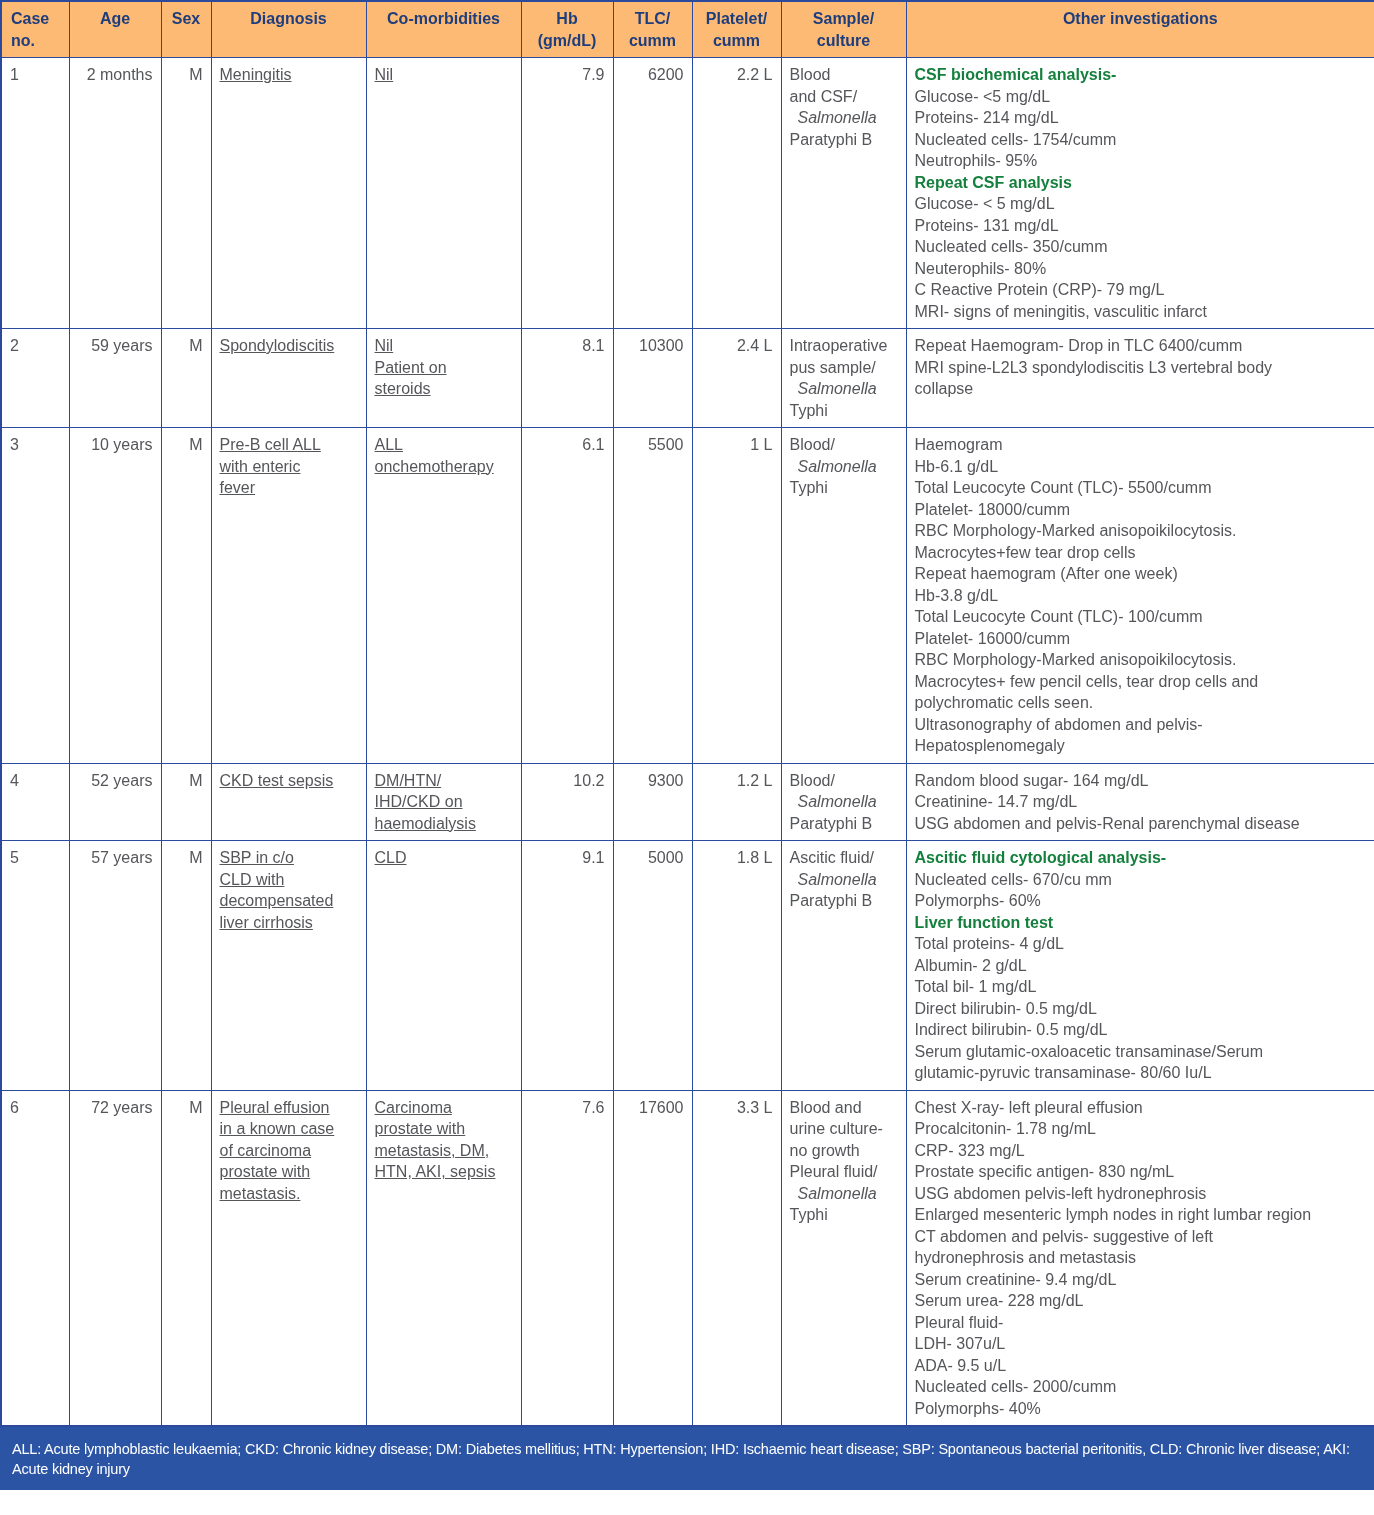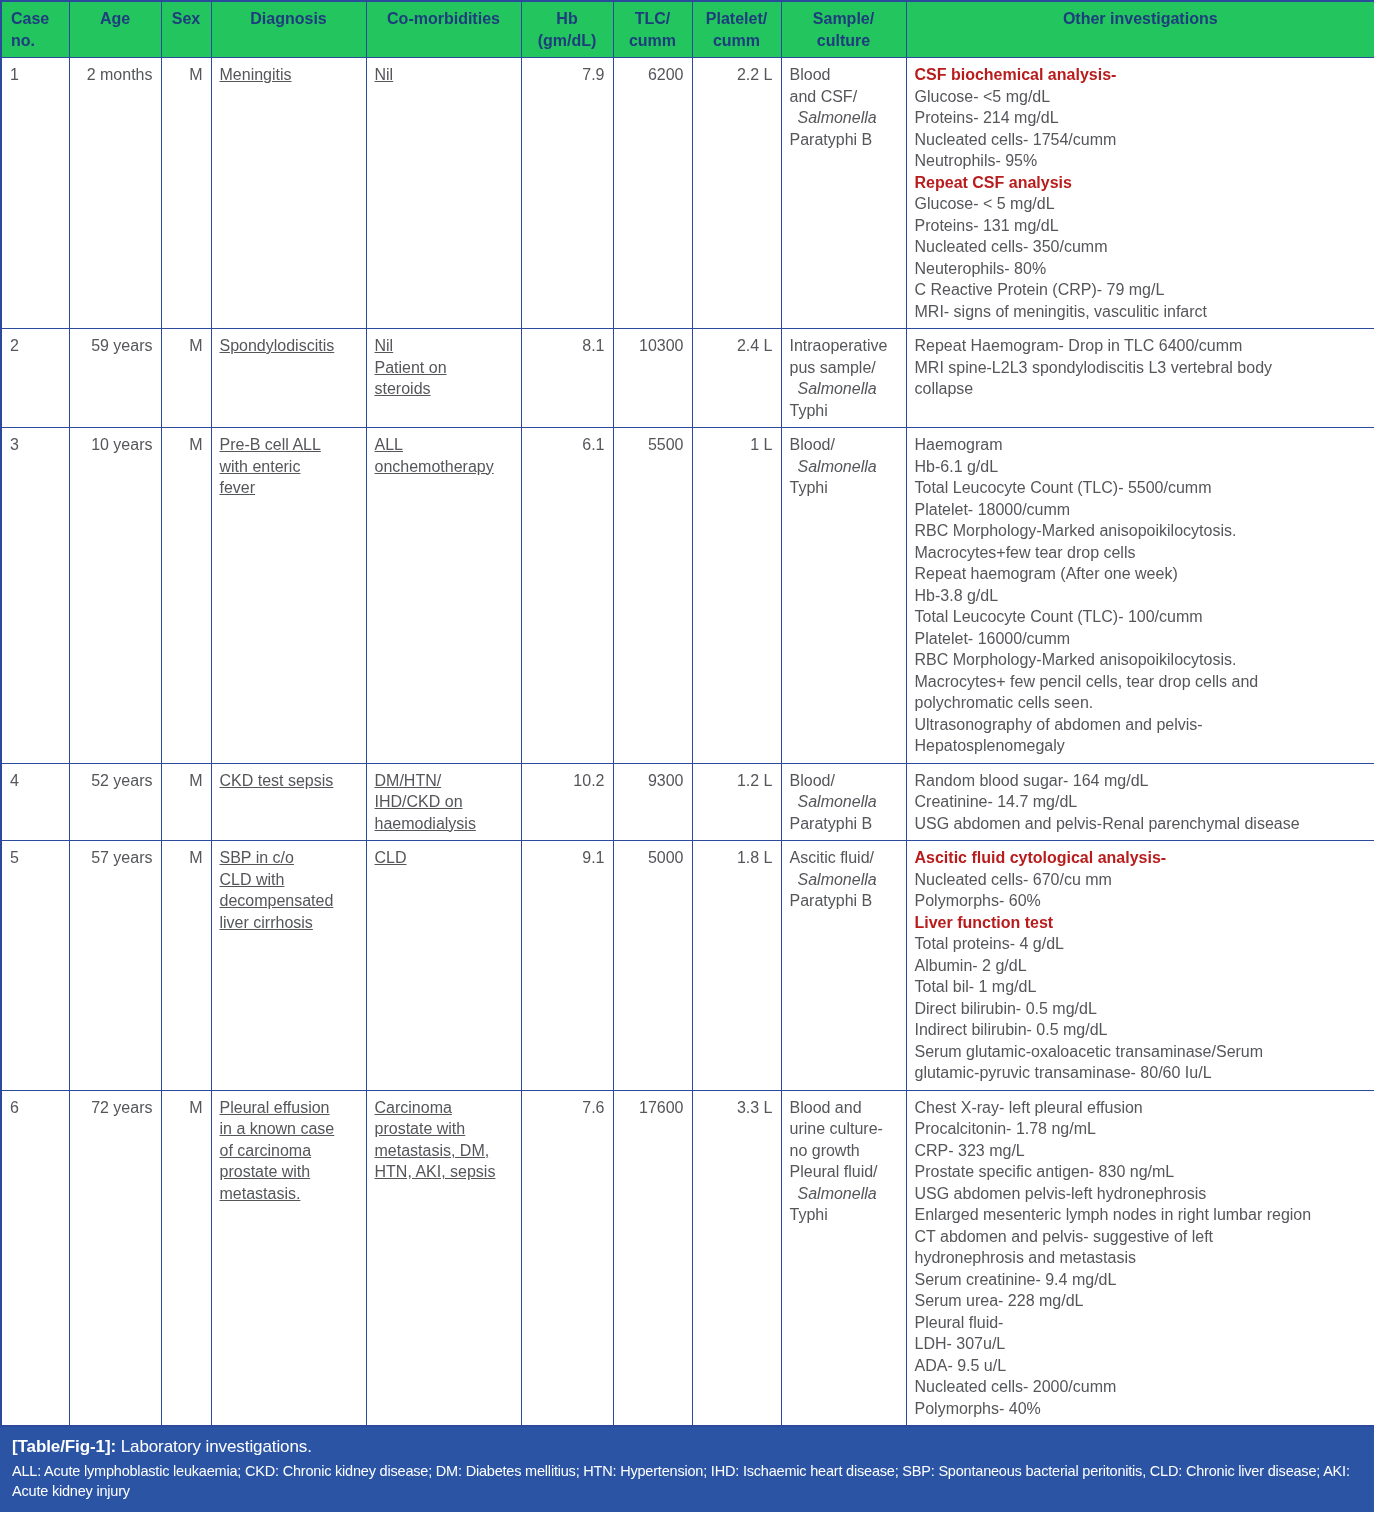--- a/index.html
+++ b/index.html
@@ -15,31 +15,31 @@
   table.lab th, table.lab td {
     border:1px solid #2b4a9b;
     vertical-align:top;
     padding:6px 8px;
     font-size:16px;
     line-height:21.5px;
     color:#55565a;
     overflow:hidden;
   }
   table.lab th {
-    background:#22c55e;
+    background:#fdba74;
     color:#1e3d7c;
     font-weight:bold;
     text-align:center;
     white-space:pre-line;
     padding:6px 5px;
   }
   table.lab th.left { text-align:left; padding-left:9px; }
   td.center { text-align:right; }
   td.pre { white-space:pre-line;text-decoration:underline; }
-  td .b { font-weight:bold; color:#b91c1c; }
+  td .b { font-weight:bold; color:#15803d; }
   td .i { font-style:italic;margin-left:8px; }
 
   .caption {
     background:#2b55a4;
     color:#ffffff;
     padding:9px 12px 11px 12px;
     letter-spacing:-0.1px;
   }
   .caption .line1 { font-size:17px; line-height:22px; }
   .caption .label { font-weight:bold; }
@@ -267,19 +267,15 @@
             <div>LDH- 307u/L</div>
             <div>ADA- 9.5 u/L</div>
             <div>Nucleated cells- 2000/cumm</div>
             <div>Polymorphs- 40%</div>
           </td>
         </tr>
       </tbody>
   </table>
 
   <div class="caption">
-    <div class="line1">
-      <span class="label">[Table/Fig-1]:</span>
-      <span>Laboratory investigations.</span>
-    </div>
     <div class="abbr">ALL: Acute lymphoblastic leukaemia; CKD: Chronic kidney disease; DM: Diabetes mellitius; HTN: Hypertension; IHD: Ischaemic heart disease; SBP: Spontaneous bacterial peritonitis, CLD: Chronic liver disease; AKI: Acute kidney injury</div>
   </div>
 </div>
 
 </body></html>

